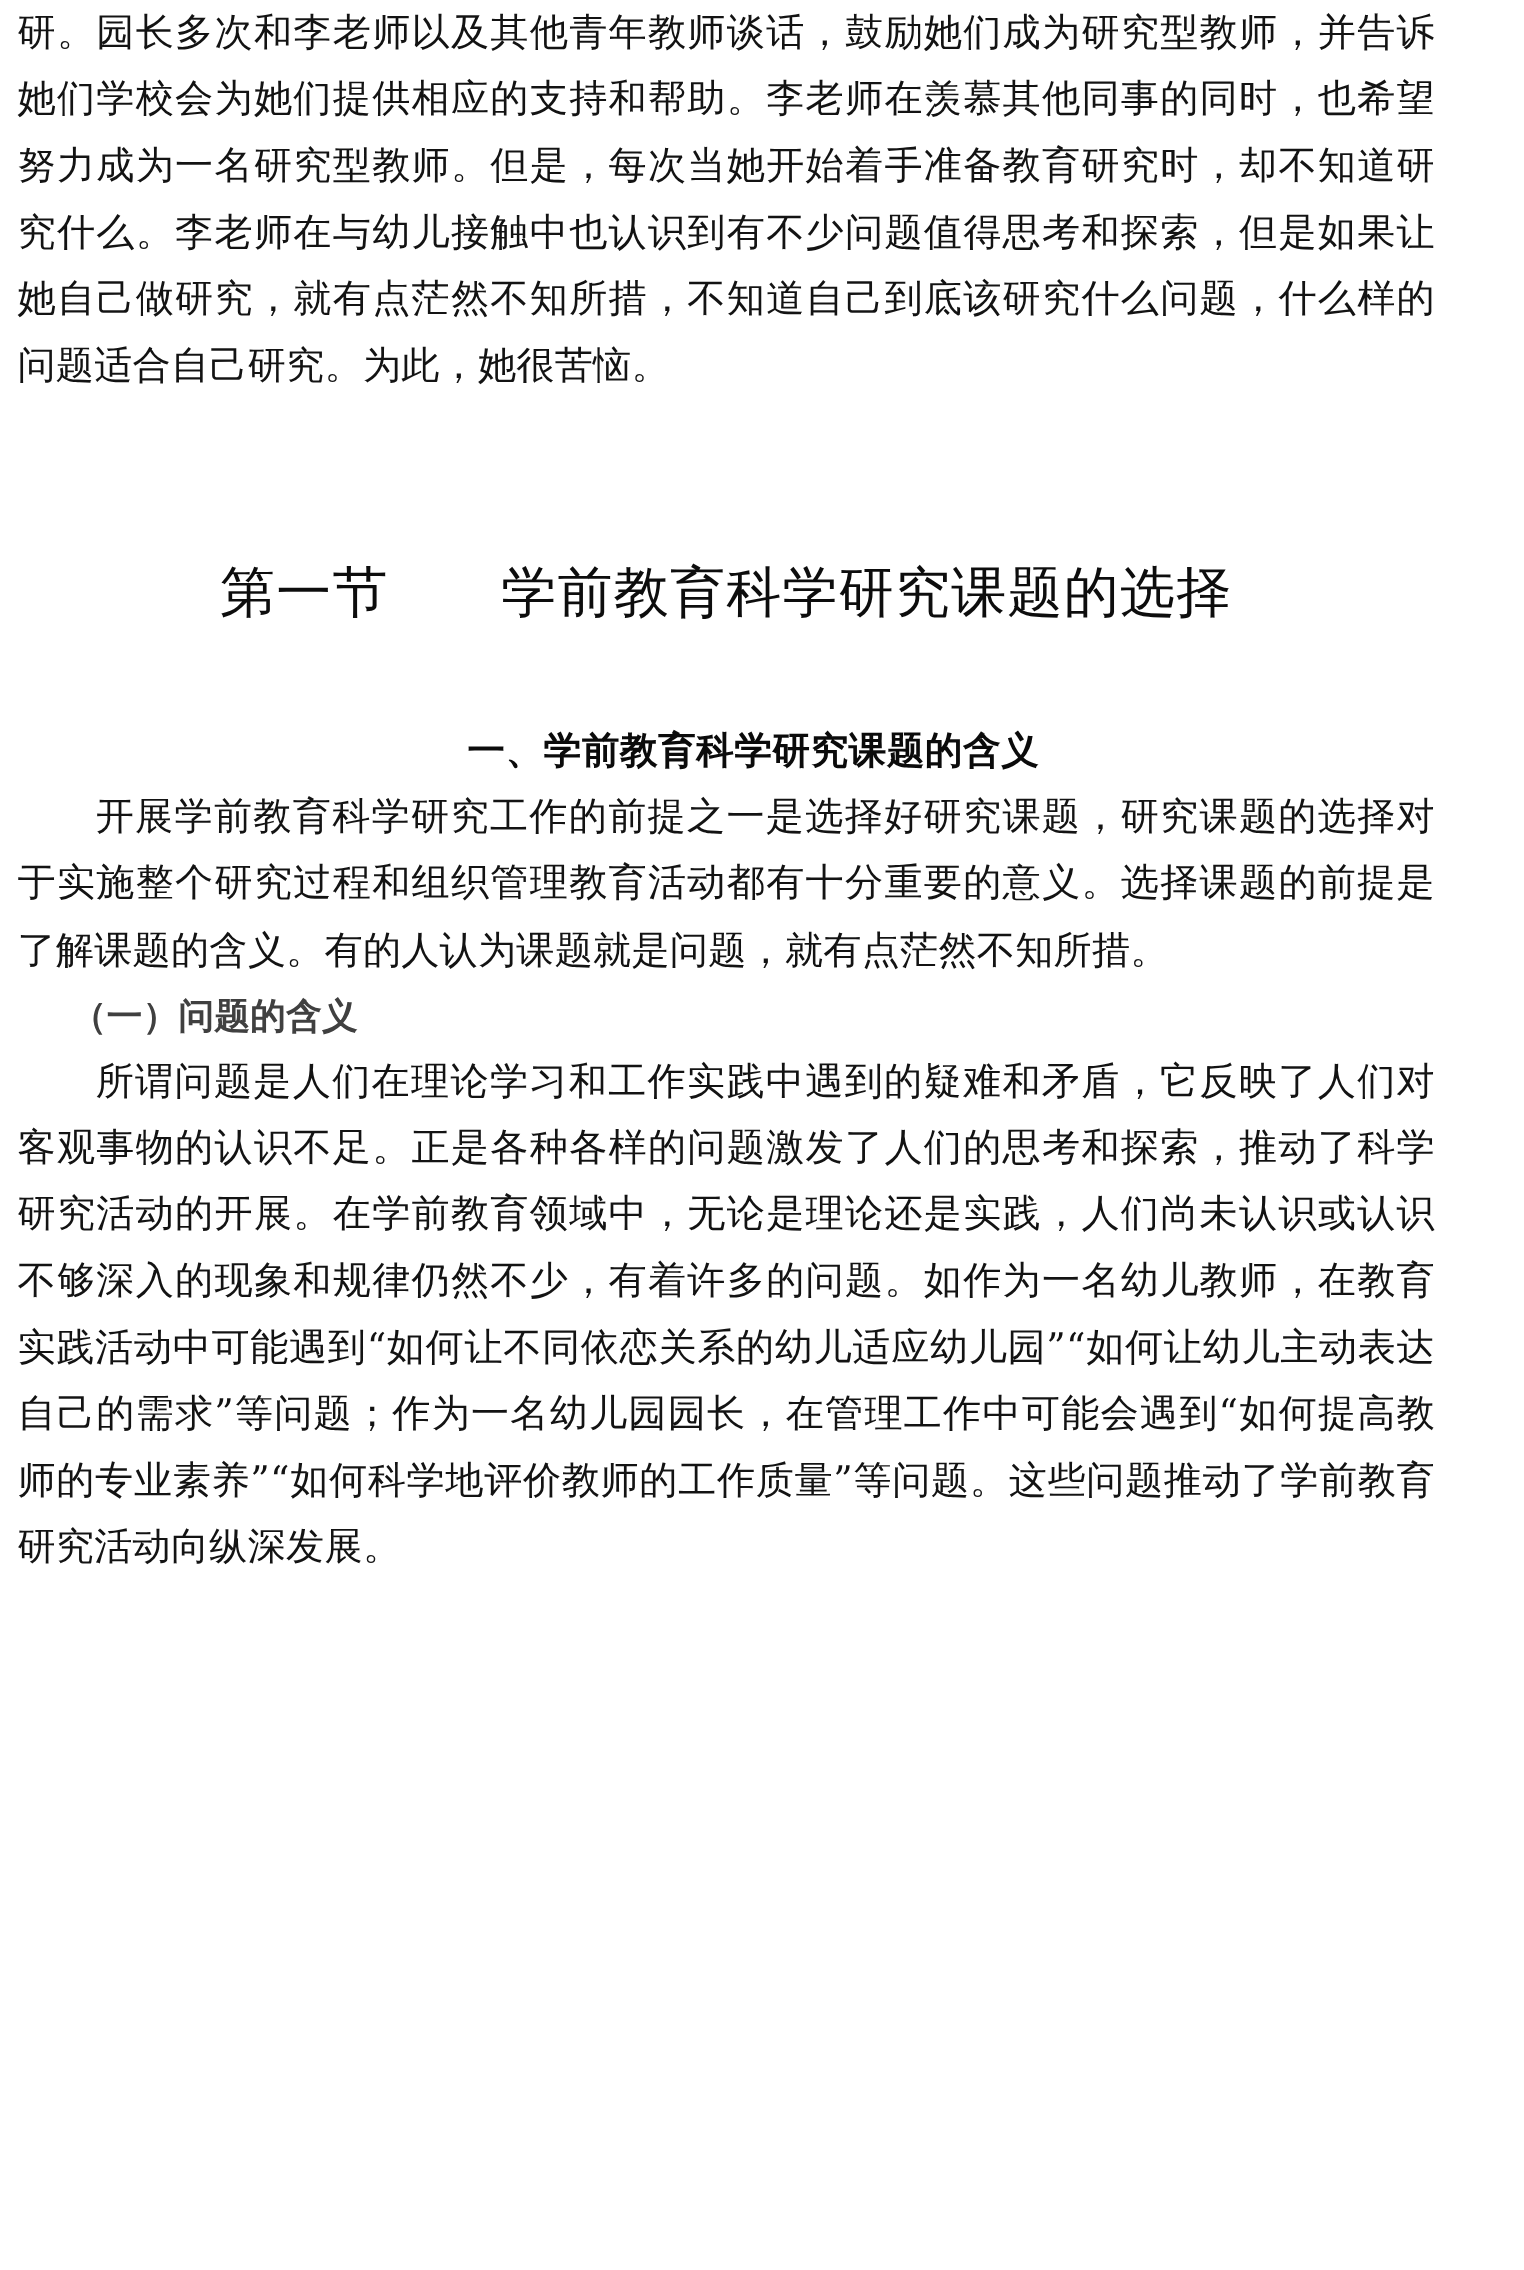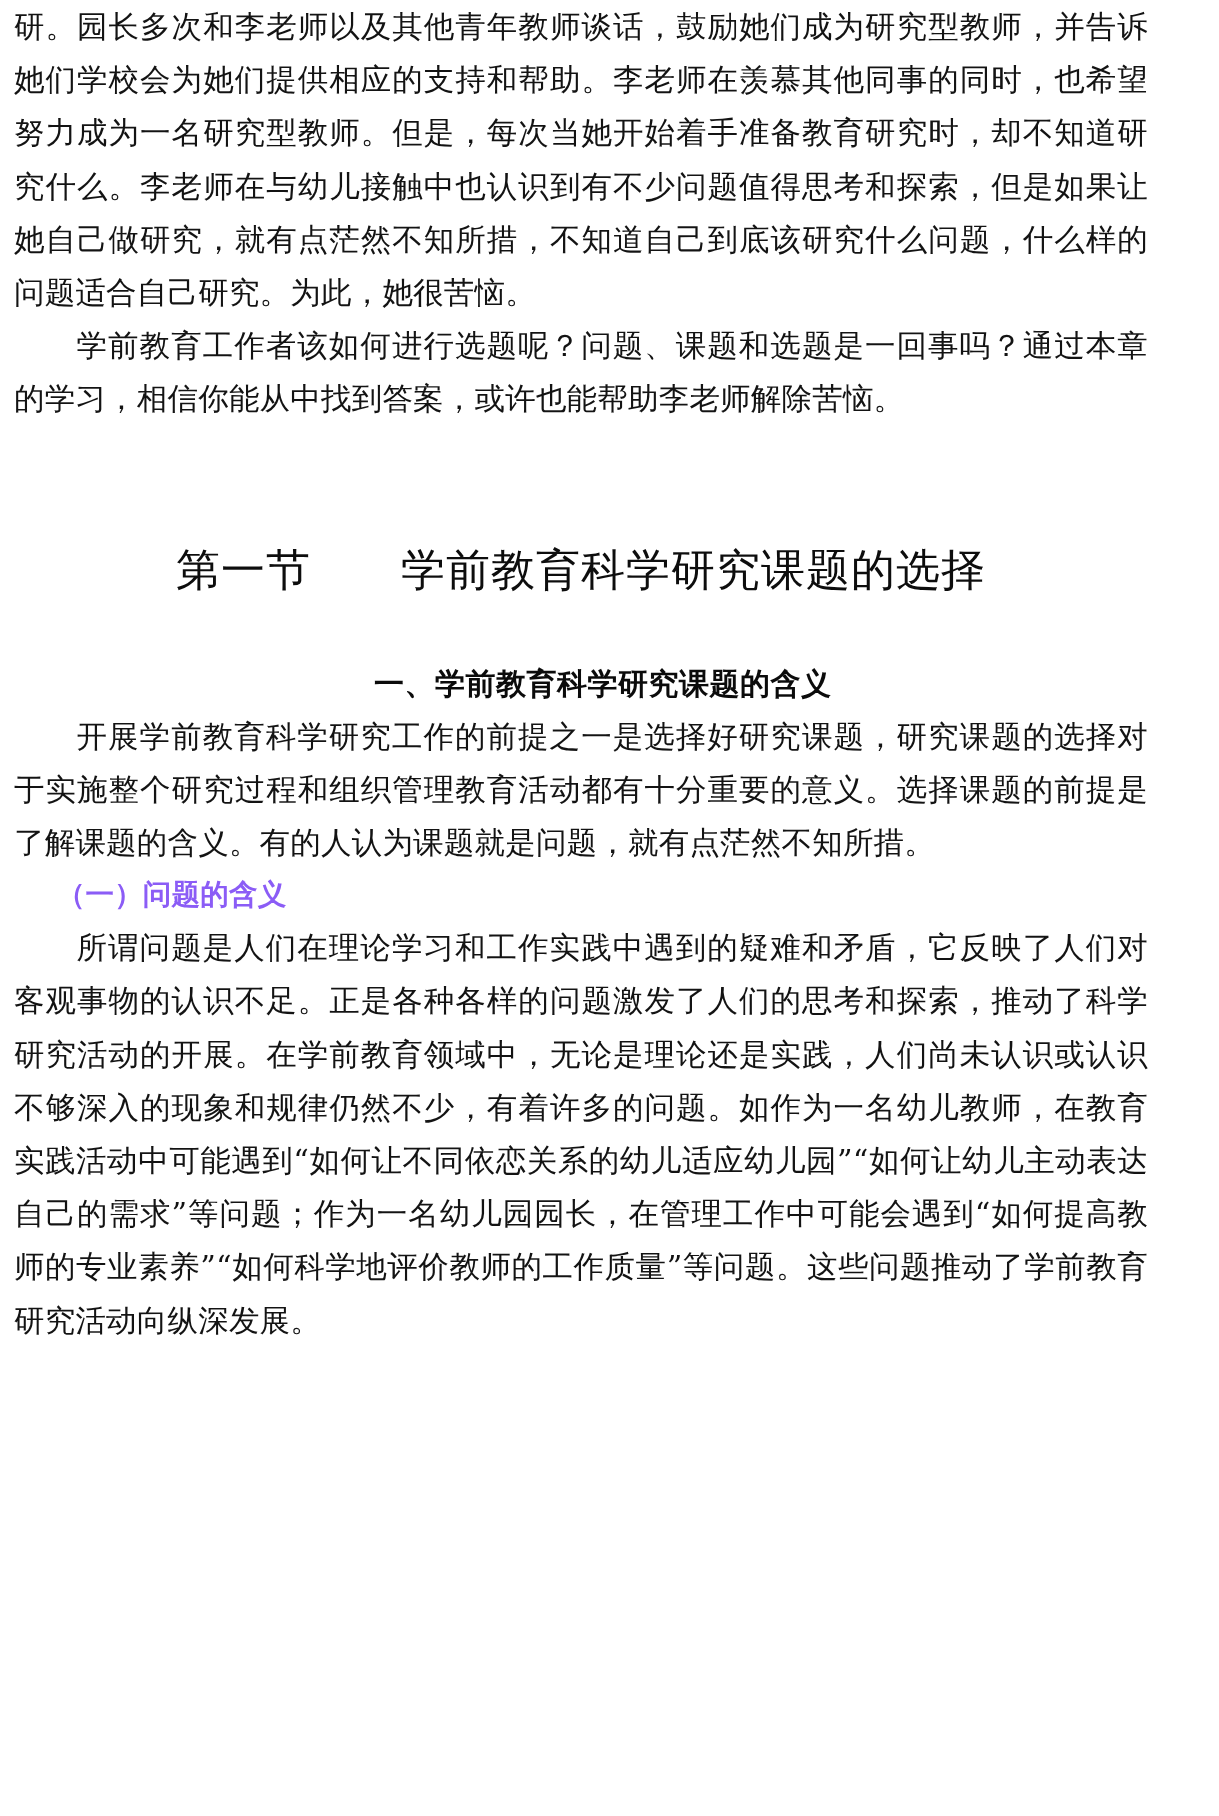--- a/index.html
+++ b/index.html
@@ -43,21 +43,21 @@
   }
   
   .section-title {
     font-family: "DejaVu Serif", "Liberation Serif", serif;
     font-size: 44px;
     line-height: 56px;
     font-weight: 400;
     text-align: center;
     letter-spacing: 1px;
     color: #0d0d0d;
-    margin: 4px;
+    margin: 16px;
     white-space: pre;
   }
   
   .h-level1 {
     font-family: "DejaVu Sans", "Liberation Sans", sans-serif;
     font-size: 30px;
     line-height: 52px;
     font-weight: 700;
     letter-spacing: 0.5px;
     text-indent: 1.45em;
@@ -66,40 +66,37 @@
     text-align: center;
   }
   .h-level2 {
     font-family: "DejaVu Sans", "Liberation Sans", sans-serif;
     font-size: 28.5px;
     line-height: 52px;
     font-weight: 700;
     letter-spacing: 0.2px;
     text-indent: 1.5em;
     margin: 0;
-    color: #8b5cf6;
+    color: #404040;
   }
   
   .sp-before-title { height: 112px; }
   .sp-after-title  { height: 48px; }
   .sp-sm           { height: 8px; }
   .block           { position: relative; }
 </style>
 </head>
 <body>
 
 <div class="page">
 
   <div class="block">
     <p class="para cont">研。园长多次和李老师以及其他青年教师谈话，鼓励她们成为研究型教师，并告诉她们学校会为她们提供相应的支持和帮助。李老师在羡慕其他同事的同时，也希望努力成为一名研究型教师。但是，每次当她开始着手准备教育研究时，却不知道研究什么。李老师在与幼儿接触中也认识到有不少问题值得思考和探索，但是如果让她自己做研究，就有点茫然不知所措，不知道自己到底该研究什么问题，什么样的问题适合自己研究。为此，她很苦恼。</p>
   </div>
 
-  <div class="block">
-    <p class="para indent">学前教育工作者该如何进行选题呢？问题、课题和选题是一回事吗？通过本章的学习，相信你能从中找到答案，或许也能帮助李老师解除苦恼。</p>
-  </div>
 
   <div class="sp-before-title"></div>
 
   <h1 class="section-title">第一节　　学前教育科学研究课题的选择</h1>
 
   <div class="sp-after-title"></div>
 
 
   <div class="sp-sm"></div>
 

